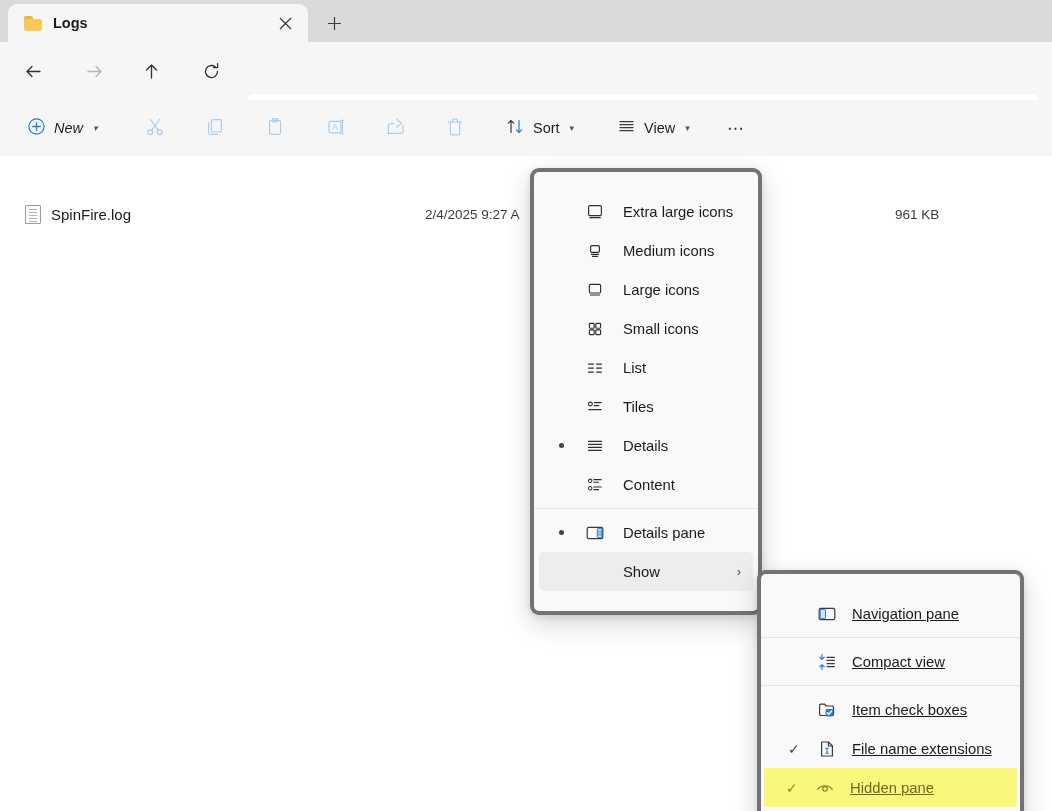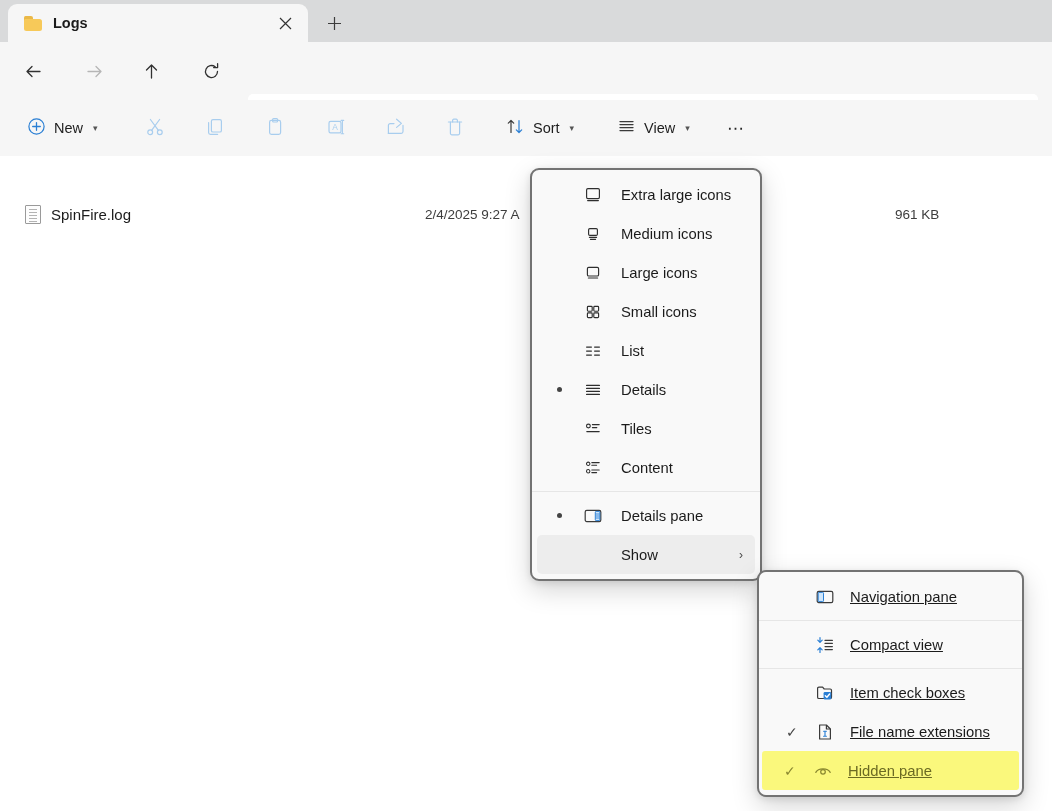--- a/index.html
+++ b/index.html
@@ -119,23 +119,23 @@
     background: #b3b3b3;
     box-shadow: 0 3px 0 #b3b3b3, 0 6px 0 #b3b3b3, 0 9px 0 #b3b3b3, 0 12px 0 #b3b3b3;
   }
   .file-name { position: absolute; left: 51px; font-size: 15px; color: #1b1b1b; }
   .file-date { position: absolute; left: 425px; font-size: 13.5px; color: #3d3d3d; }
   .file-size { position: absolute; left: 895px; font-size: 13.5px; color: #3d3d3d; }
 
   
   .menu {
     position: absolute; background: #f9f9f9;
-    border: 2px solid #737373; border-radius: 9px;
+    border: 4px solid #737373; border-radius: 9px;
     box-shadow: 0 9px 26px rgba(0,0,0,0.17), 0 2px 7px rgba(0,0,0,0.10);
-    padding: 5px 0;
+    padding: 20px 0;
   }
   .view-menu { left: 530px; top: 168px; width: 232px; }
   .menu-item {
     position: relative; height: 39px; display: flex; align-items: center;
     margin: 0 5px; border-radius: 5px; padding-left: 0;
     font-size: 14.8px; color: #1b1b1b;
   }
   .menu-item.hovered { background: #ededed; }
   .mi-bullet {
     position: absolute; left: 20px; width: 5px; height: 5px;
@@ -228,21 +228,21 @@
       <span class="crumb">Actify</span>
       <span class="crumb-sep">›</span>
       <span class="crumb">SpinFire11</span>
       <span class="crumb-sep">›</span>
       <span class="crumb">Logs</span>
     </div>
   </div>
 
   <div class="cmdbar">
 
-    <div class="cmd-item" style="left:18px;">
+    <div class="cmd-item" style="left:18px;font-style:italic;">
       <span>
         <svg width="19" height="19" viewBox="0 0 19 19">
           <circle cx="9.5" cy="9.5" r="7.6" stroke="#2a7fd4" stroke-width="1.2" fill="none"></circle>
           <path d="M9.5 5.7 V13.3 M5.7 9.5 H13.3" stroke="#2a7fd4" stroke-width="1.3" stroke-linecap="round"></path>
         </svg>
       </span>
       <span>New</span>
       <span class="chev-small">▾</span>
     </div>
 
@@ -404,38 +404,38 @@
       <span class="mi-icon">
         <svg width="18" height="18" viewBox="0 0 18 18">
           <path d="M2.6 5 H7.4 M2.6 9 H7.4 M2.6 13 H7.4" stroke="currentColor" stroke-width="1.25" stroke-linecap="round"></path>
           <path d="M10.6 5 H15.4 M10.6 9 H15.4 M10.6 13 H15.4" stroke="currentColor" stroke-width="1.25" stroke-linecap="round"></path>
         </svg>
       </span>
       <span class="mi-label">List</span>
     </div>
 
     <div class="menu-item">
-      <span class="mi-bullet"></span>
-      <span class="mi-icon">
-        <svg width="18" height="18" viewBox="0 0 18 18">
-          <path d="M2.6 4.4 H15.4 M2.6 7.4 H15.4 M2.6 10.4 H15.4 M2.6 13.4 H15.4" stroke="currentColor" stroke-width="1.25" stroke-linecap="round"></path>
-        </svg>
-      </span>
-      <span class="mi-label">Details</span>
-    </div>
-
-    <div class="menu-item">
       <span class="mi-icon">
         <svg width="18" height="18" viewBox="0 0 18 18">
           <circle cx="4.4" cy="6" r="1.9" stroke="currentColor" stroke-width="1.1" fill="none"></circle>
           <path d="M8.4 4.6 H15.2 M8.4 7.6 H12.8" stroke="currentColor" stroke-width="1.15" stroke-linecap="round"></path>
           <path d="M2.8 11.6 H15.2" stroke="currentColor" stroke-width="1.15" stroke-linecap="round"></path>
         </svg>
       </span>
       <span class="mi-label">Tiles</span>
+    </div>
+
+    <div class="menu-item">
+      <span class="mi-bullet"></span>
+      <span class="mi-icon">
+        <svg width="18" height="18" viewBox="0 0 18 18">
+          <path d="M2.6 4.4 H15.4 M2.6 7.4 H15.4 M2.6 10.4 H15.4 M2.6 13.4 H15.4" stroke="currentColor" stroke-width="1.25" stroke-linecap="round"></path>
+        </svg>
+      </span>
+      <span class="mi-label">Details</span>
     </div>
 
     <div class="menu-item">
       <span class="mi-icon">
         <svg width="18" height="18" viewBox="0 0 18 18">
           <circle cx="4.2" cy="4.8" r="1.7" stroke="currentColor" stroke-width="1.05" fill="none"></circle>
           <circle cx="4.2" cy="12.2" r="1.7" stroke="currentColor" stroke-width="1.05" fill="none"></circle>
           <path d="M7.8 3.6 H15.2 M7.8 6.2 H12.6" stroke="currentColor" stroke-width="1.1" stroke-linecap="round"></path>
           <path d="M7.8 11 H15.2 M7.8 13.6 H12.6" stroke="currentColor" stroke-width="1.1" stroke-linecap="round"></path>
         </svg>

